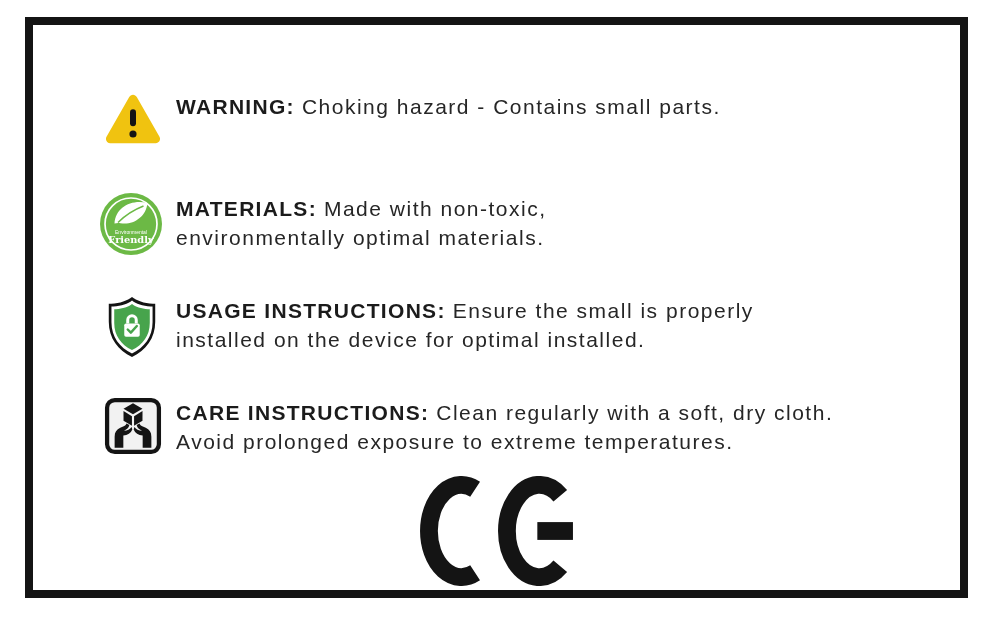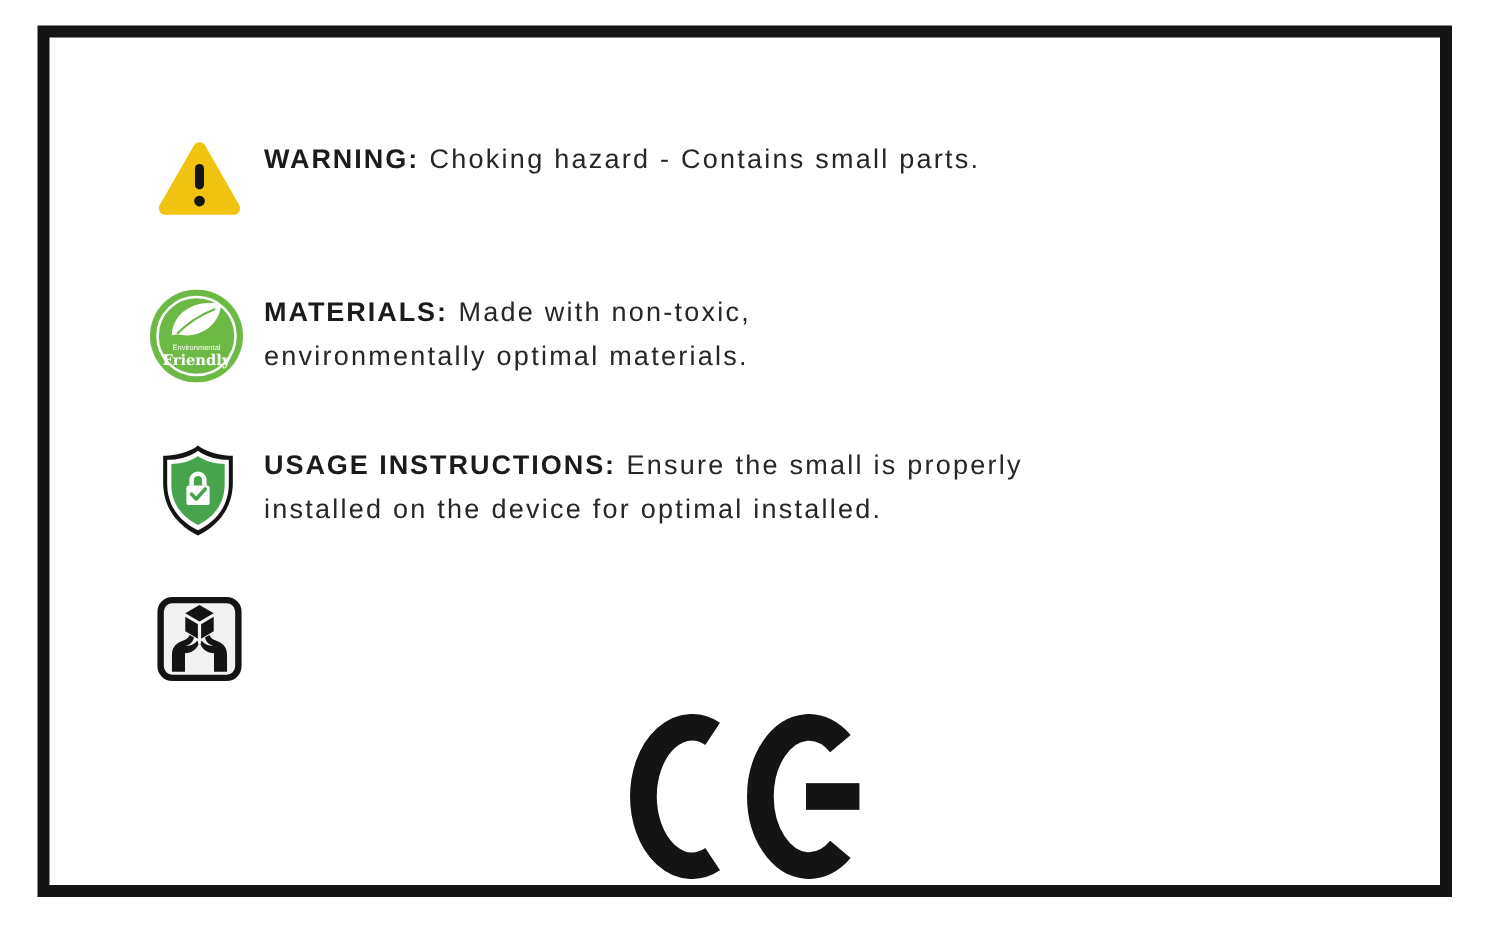--- a/index.html
+++ b/index.html
@@ -5,21 +5,21 @@
   html,body{margin:0;padding:0;background:#fff;}
   .page{position:relative;width:993px;height:618px;background:#ffffff;
         font-family:"Liberation Sans",sans-serif;overflow:hidden;}
   .frame{position:absolute;left:25px;top:17px;width:943px;height:581px;
          border:8px solid #141414;box-sizing:border-box;background:#fff;}
   .rows{padding:66px 28px 0 67px;}
   .row{display:flex;align-items:flex-start;gap:14px;min-height:62px;margin-bottom:38px;}
   .row:last-child{margin-bottom:0;}
   .icon-box{flex:0 0 auto;width:62px;height:64px;display:flex;
             align-items:flex-start;justify-content:flex-end;}
-  .text{color:#262626;font-size:18px;line-height:29px;letter-spacing:1.5px;padding-top:1px;}
+  .text{color:#262626;font-size:21px;line-height:29px;letter-spacing:1.5px;padding-top:1px;}
   .t-line{margin:0;}
   .label{font-weight:700;letter-spacing:1.3px;margin-right:7px;color:#1b1b1b;}
   .ce-wrap{display:flex;justify-content:center;margin-top:15px;}
   .sr-only{position:absolute;width:1px;height:1px;overflow:hidden;clip:rect(0 0 0 0);white-space:nowrap;}
   svg{display:block;}
 </style>
 </head>
 <body>
 
 <div class="page">
@@ -77,20 +77,24 @@
         <div class="icon-box">
           <svg width="58" height="58" viewBox="0 0 60 60" aria-hidden="true">
             <rect x="3.2" y="3.2" width="53.6" height="53.6" rx="8" fill="#F2F2F2" stroke="#141414" stroke-width="4.4"></rect>
             <path d="M30 6.5 L39.8 12.2 L30 17.9 L20.2 12.2 Z" fill="#141414"></path>
             <path d="M20.2 14.6 L28.9 19.8 L28.9 29.8 L20.2 24.6 Z" fill="#141414"></path>
             <path d="M39.8 14.6 L31.1 19.8 L31.1 29.8 L39.8 24.6 Z" fill="#141414"></path>
             <path d="M11 52.5 L11 41 C11 36.6 13 33.6 16.8 31.9 L20.4 30.3 C21.8 29.6 22.7 28.6 23.2 27.3 L26.2 28.9 C25.8 31.2 24.4 33 22 34.1 L20.6 34.8 C24.2 34.7 26.8 33.4 28.6 31 L29.3 33.6 C27.8 37.3 24.4 39.6 20 39.9 L20 52.5 Z" fill="#141414"></path>
             <path d="M11 52.5 L11 41 C11 36.6 13 33.6 16.8 31.9 L20.4 30.3 C21.8 29.6 22.7 28.6 23.2 27.3 L26.2 28.9 C25.8 31.2 24.4 33 22 34.1 L20.6 34.8 C24.2 34.7 26.8 33.4 28.6 31 L29.3 33.6 C27.8 37.3 24.4 39.6 20 39.9 L20 52.5 Z" fill="#141414" transform="matrix(-1 0 0 1 60 0)"></path>
           </svg>
         </div>
+        <div class="text">
+          <p class="t-line"><span class="label">CARE INSTRUCTIONS:</span><span>Clean regularly with a soft, dry cloth.</span></p>
+          <p class="t-line">Avoid prolonged exposure to extreme temperatures.</p>
+        </div>
       </div>
 
     </div>
 
     <div class="ce-wrap">
       <span class="sr-only">CE</span>
       <svg width="154" height="110" viewBox="0 0 147 105" aria-hidden="true">
         <path d="M52.6 12.6 A31 44 0 1 0 52.6 92.4" fill="none" stroke="#141414" stroke-width="17"></path>
         <path d="M133.9 18.8 A31 44 0 1 0 133.9 86.2" fill="none" stroke="#141414" stroke-width="17"></path>
         <rect x="112" y="44" width="34" height="17" fill="#141414"></rect>

